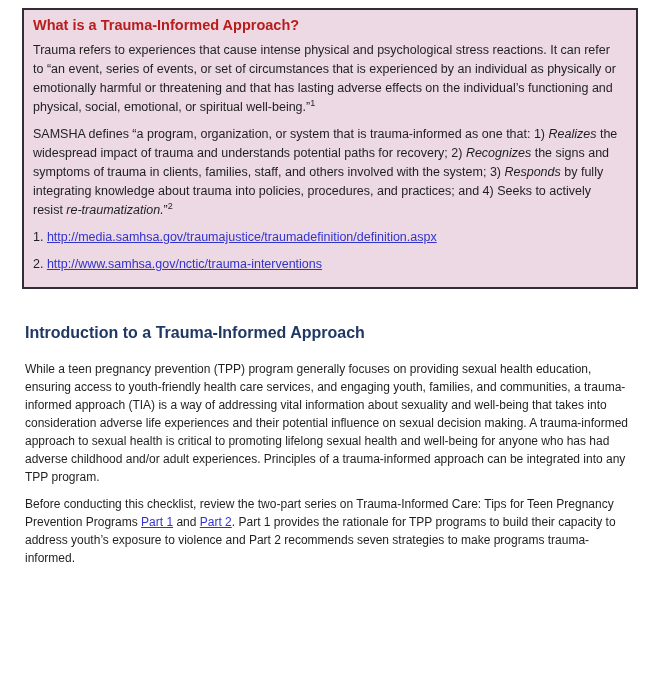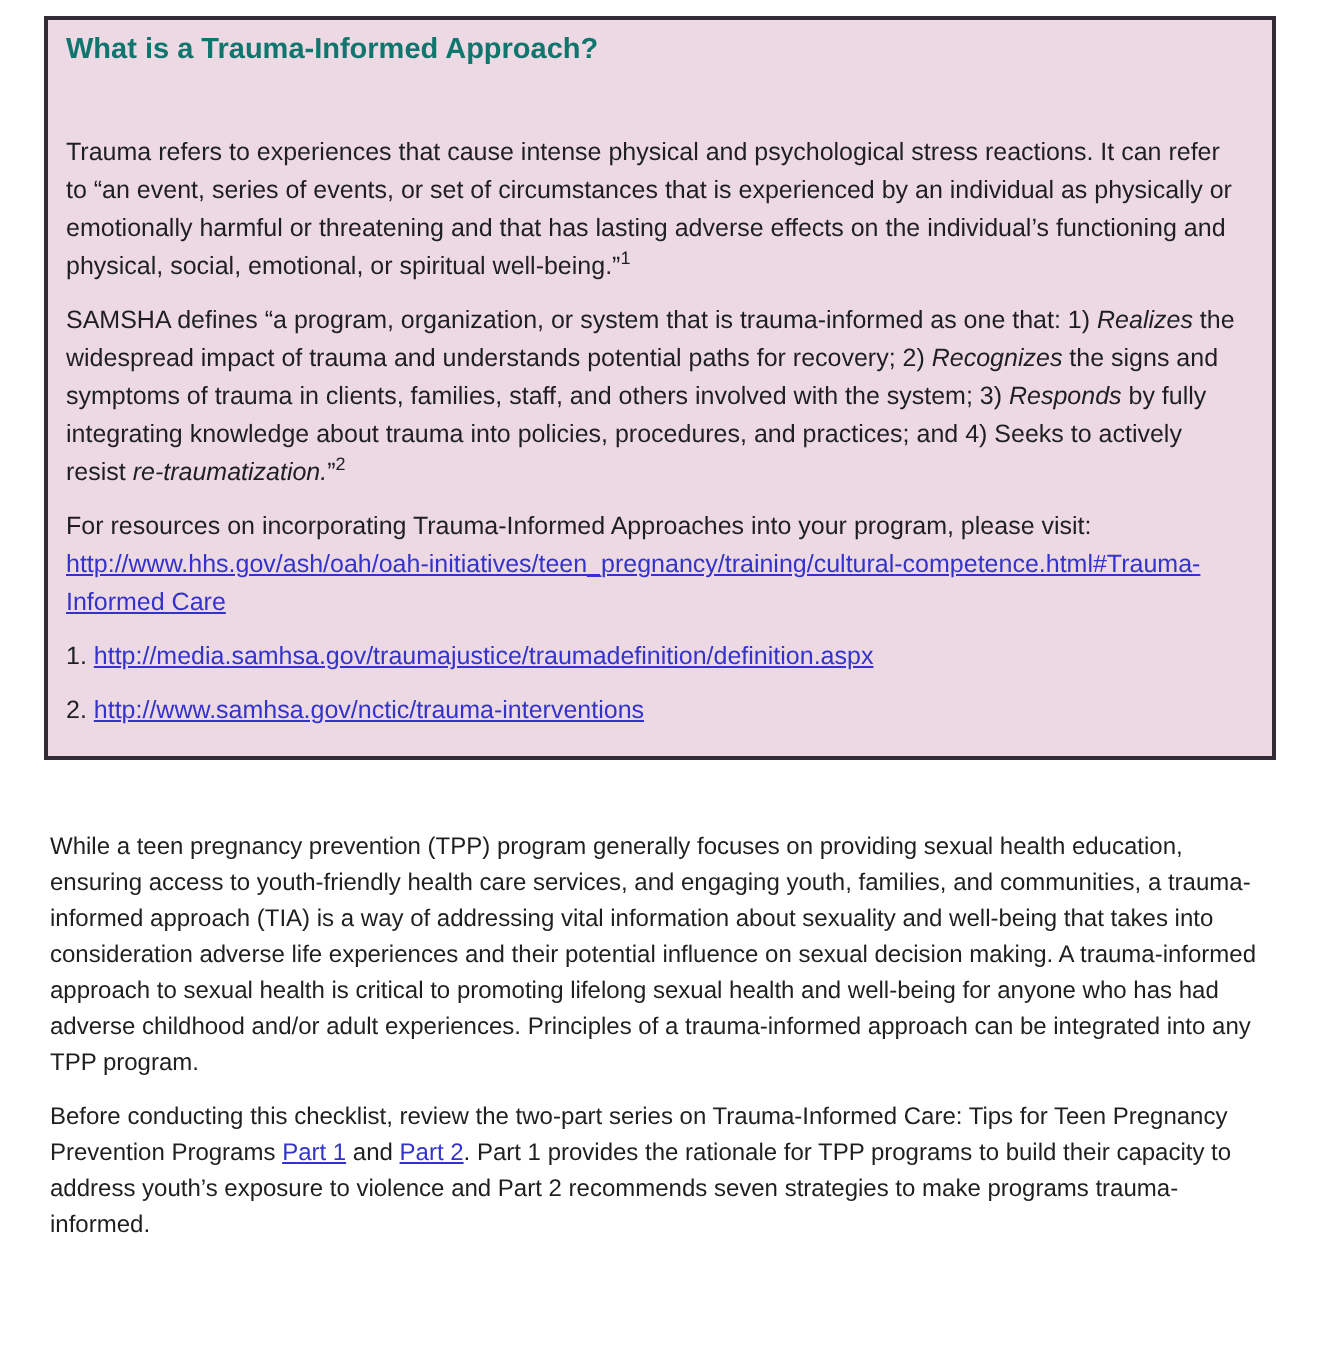--- a/index.html
+++ b/index.html
@@ -14,25 +14,25 @@
   }
   .page { padding: 8px 23px 0 22px; }
 
   
   .callout {
     border: 2px solid #332b35;
     background: #ecd9e3;
     padding: 5px 14px 13px 9px;
   }
   .callout h2 {
-    margin: 0 0 32px 0;
+    margin: 0 0 6px 0;
     font-size: 14.5px;
     line-height: 20px;
     font-weight: bold;
-    color: #0f766e;
+    color: #b91c1c;
   }
   .callout p {
     margin: 0 0 8px 0;
     font-size: 12.5px;
     line-height: 19px;
     overflow-wrap: break-word;
   }
   .callout p:last-child { margin-bottom: 0; }
 
   sup {
@@ -69,30 +69,29 @@
 
 <div class="page">
 
   <section class="callout">
     <h2>What is a Trauma-Informed Approach?</h2>
 
     <p><span>Trauma refers to experiences that cause intense physical and psychological stress reactions. It can refer to “an event, series of events, or set of circumstances that is experienced by an individual as physically or emotionally harmful or threatening and that has lasting adverse effects on the individual’s functioning and physical, social, emotional, or spiritual well-being.”</span><sup>1</sup></p>
 
     <p><span>SAMSHA defines “a program, organization, or system that is trauma-informed as one that: 1) </span><em>Realizes</em><span> the widespread impact of trauma and understands potential paths for recovery; 2) </span><em>Recognizes</em><span> the signs and symptoms of trauma in clients, families, staff, and others involved with the system; 3) </span><em>Responds</em><span> by fully integrating knowledge about trauma into policies, procedures, and practices; and 4) Seeks to actively resist </span><em>re-traumatization.</em><span>”</span><sup>2</sup></p>
 
-    <p><span>For resources on incorporating Trauma-Informed Approaches into your program, please visit:</span>
-      <a href="#" class="lnk">http://www.hhs.gov/ash/oah/oah-initiatives/teen_pregnancy/training/cultural-competence.html#Trauma-Informed Care</a></p>
 
 
     <p><span>1. </span><a href="#" class="lnk">http://media.samhsa.gov/traumajustice/traumadefinition/definition.aspx</a></p>
 
     <p><span>2. </span><a href="#" class="lnk">http://www.samhsa.gov/nctic/trauma-interventions</a></p>
   </section>
 
   <section class="intro">
+    <h1>Introduction to a Trauma-Informed Approach</h1>
 
     <p>While a teen pregnancy prevention (TPP) program generally focuses on providing sexual health education, ensuring access to youth-friendly health care services, and engaging youth, families, and communities, a trauma-informed approach (TIA) is a way of addressing vital information about sexuality and well-being that takes into consideration adverse life experiences and their potential influence on sexual decision making. A trauma-informed approach to sexual health is critical to promoting lifelong sexual health and well-being for anyone who has had adverse childhood and/or adult experiences. Principles of a trauma-informed approach can be integrated into any TPP program.</p>
 
     <p><span>Before conducting this checklist, review the two-part series on Trauma-Informed Care: Tips for Teen Pregnancy Prevention Programs </span><a href="#" class="lnk">Part 1</a><span> and </span><a href="#" class="lnk">Part 2</a><span>. Part 1 provides the rationale for TPP programs to build their capacity to address youth’s exposure to violence and Part 2 recommends seven strategies to make programs trauma-informed.</span></p>
 
   </section>
 
 </div>
 
 </body></html>

